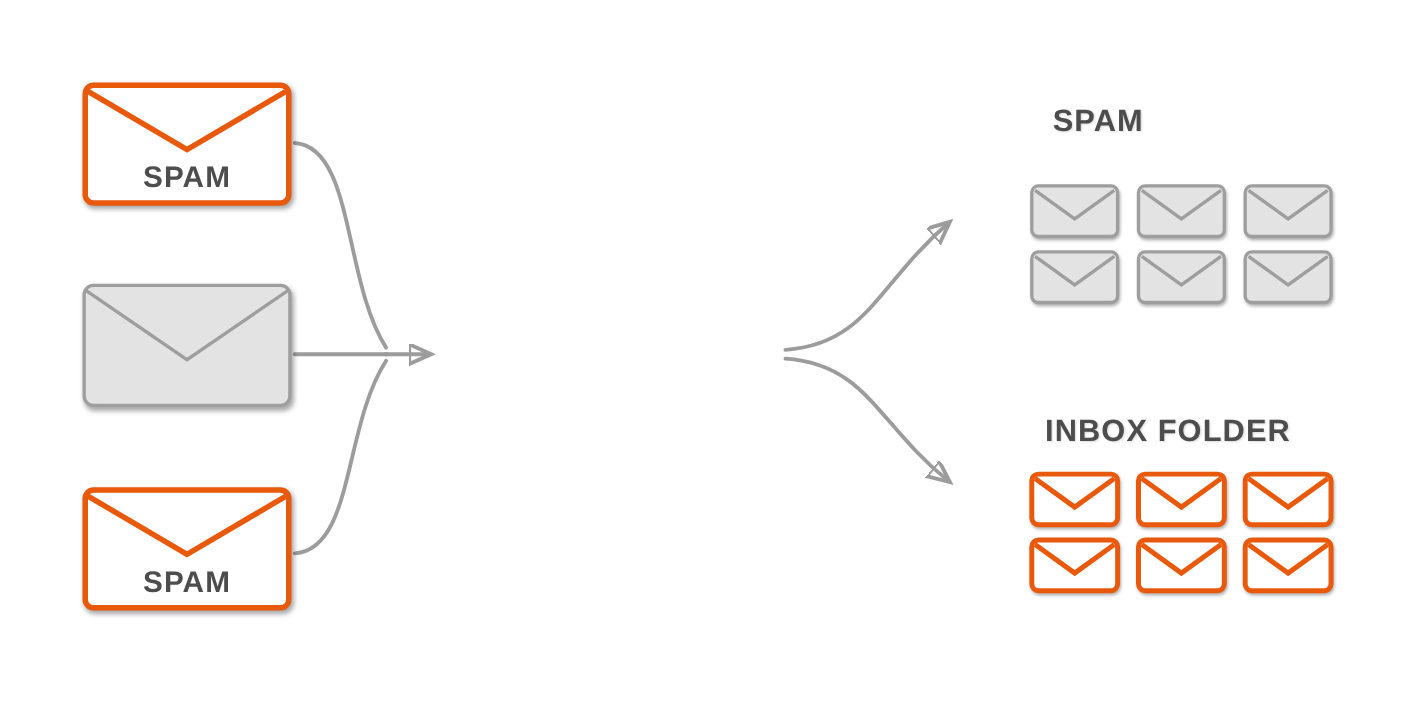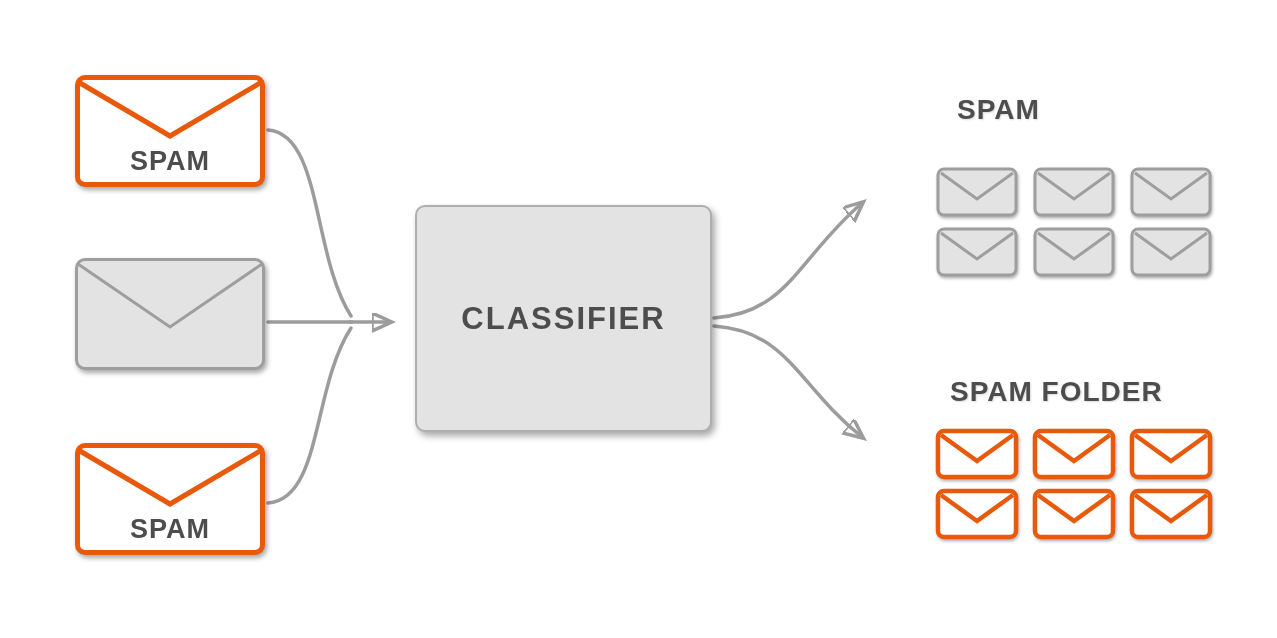--- a/index.html
+++ b/index.html
@@ -97,23 +97,20 @@
     </svg>
   </div>
 
   <div class="env-lg spam" style="left:75px; top:443px;">
     <svg class="flap" viewBox="0 0 180 60" preserveAspectRatio="none">
       <polyline points="0,3 90,56 180,3"></polyline>
     </svg>
     <div class="env-label">SPAM</div>
   </div>
 
-  <div class="classifier">
-    <span class="classifier-label">CLASSIFIER</span>
-  </div>
 
   <div class="out-label" style="left:957px; top:94px;">SPAM</div>
   <div class="grid" style="left:935px; top:166px;">
       <svg viewBox="0 0 84 52" class="env-sm gray">
         <rect x="3" y="3" width="78" height="46" rx="6"></rect>
         <polyline points="6,7 42,33 78,7"></polyline>
       </svg>
       <svg viewBox="0 0 84 52" class="env-sm gray">
         <rect x="3" y="3" width="78" height="46" rx="6"></rect>
         <polyline points="6,7 42,33 78,7"></polyline>
@@ -129,21 +126,21 @@
       <svg viewBox="0 0 84 52" class="env-sm gray">
         <rect x="3" y="3" width="78" height="46" rx="6"></rect>
         <polyline points="6,7 42,33 78,7"></polyline>
       </svg>
       <svg viewBox="0 0 84 52" class="env-sm gray">
         <rect x="3" y="3" width="78" height="46" rx="6"></rect>
         <polyline points="6,7 42,33 78,7"></polyline>
       </svg>
     </div>
 
-  <div class="out-label" style="left:950px; top:376px;">SPAM FOLDER</div>
+  <div class="out-label" style="left:950px; top:376px;">INBOX FOLDER</div>
   <div class="grid" style="left:935px; top:428px;">
       <svg viewBox="0 0 84 52" class="env-sm spam">
         <rect x="3" y="3" width="78" height="46" rx="6"></rect>
         <polyline points="6,7 42,33 78,7"></polyline>
       </svg>
       <svg viewBox="0 0 84 52" class="env-sm spam">
         <rect x="3" y="3" width="78" height="46" rx="6"></rect>
         <polyline points="6,7 42,33 78,7"></polyline>
       </svg>
       <svg viewBox="0 0 84 52" class="env-sm spam">

